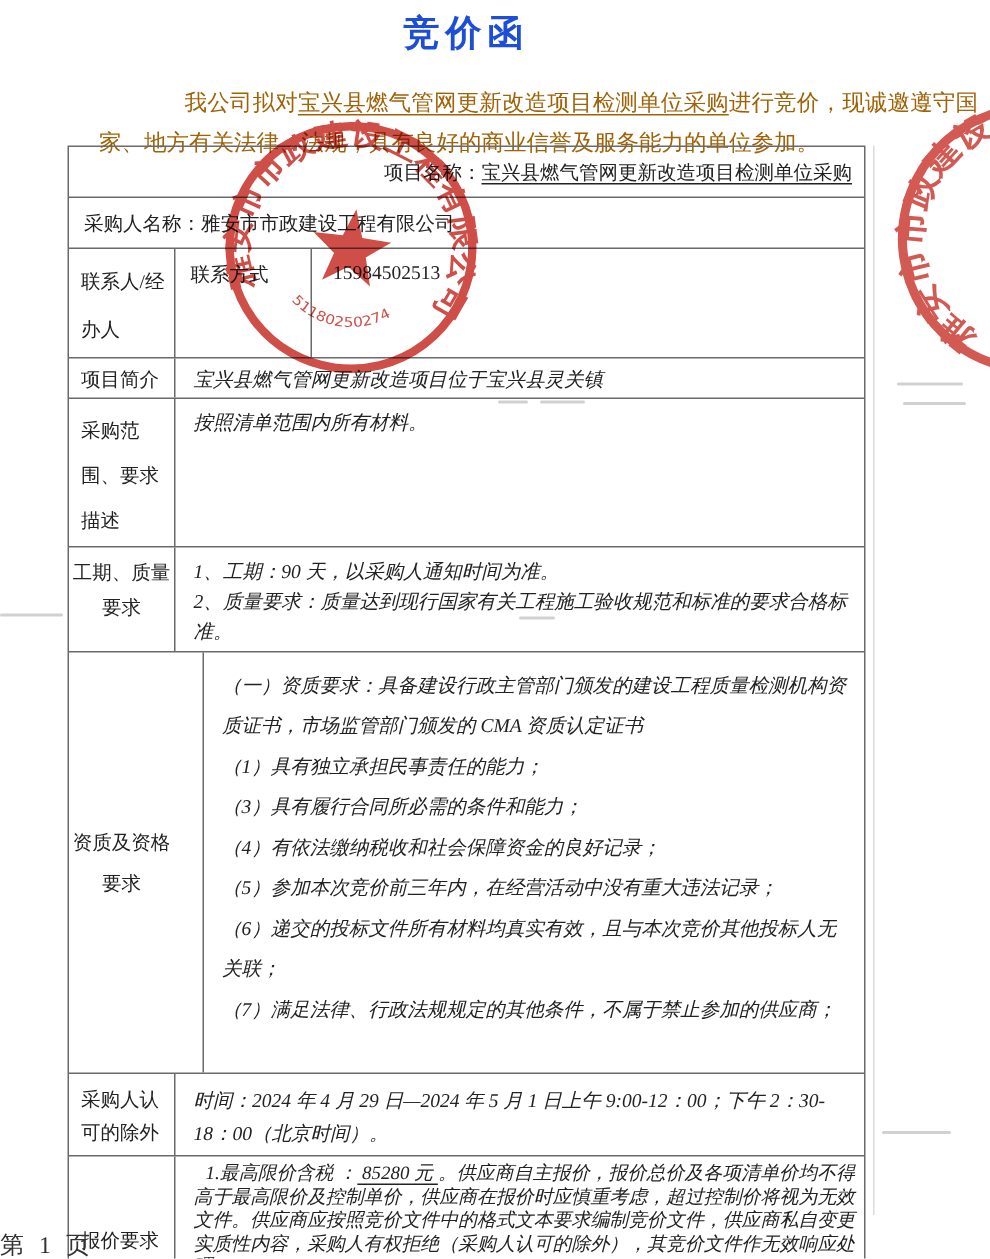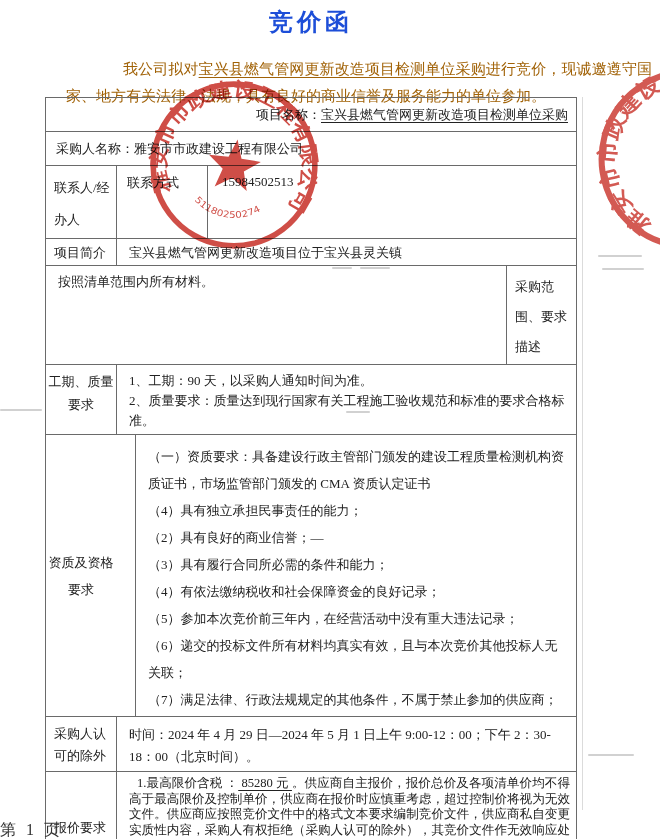--- a/index.html
+++ b/index.html
@@ -22,21 +22,21 @@
   .bid-table {
     position:absolute; left:45px; top:97px; width:532px;
     border:1px solid #6a6a6a; box-sizing:border-box;
     font-size:13px; color:#222;
   }
   .trow { display:flex; border-top:1px solid #6a6a6a; box-sizing:border-box; align-items:stretch; }
   .trow:first-child { border-top:none; }
   .cell { box-sizing:border-box; border-left:1px solid #6a6a6a; overflow:hidden; }
   .cell:first-child { border-left:none; }
   .lab { width:70px; flex:none; padding:8px 2px 2px 8px; }
-  .val { flex:1; padding:7px 6px 3px 12px; }
+  .val { flex:1; padding:7px 6px 3px 12px;font-style:italic; }
   .full { flex:1; padding:8px 8px 2px 10px; }
   .r1 { min-height:33px;text-align:right; } .r2 { min-height:34px; }
   .r3 { min-height:57px; } .r3 .lab { line-height:32px; padding-top:6px; }
   .c-person { width:151px; flex:none; padding:8px 4px 2px 14px; box-sizing:border-box; border-left:1px solid #6a6a6a; }
   .c-method { width:91px;  flex:none; padding:8px 2px 2px 10px; box-sizing:border-box; border-left:1px solid #6a6a6a; }
   .c-phone  { flex:1; padding:8px 4px 2px 14px; box-sizing:border-box; border-left:1px solid #6a6a6a; }
   .r4 { min-height:26px; } .r4 .val,.r4 .lab { padding-top:5px; }
   .r5 { min-height:60px; } .r5 .lab { line-height:30px; padding-top:6px; }
   .r6 { min-height:46px; } .r6 .lab { line-height:23px; text-align:center; padding:5px 2px 2px 2px; }
   .r6 .val { line-height:20px; padding-top:6px; }
@@ -83,38 +83,37 @@
     <div class="c-method">联系方式</div>
     <div class="c-phone">15984502513</div>
   </div>
 
   <div class="trow r4">
     <div class="cell lab">项目简介</div>
     <div class="cell val">宝兴县燃气管网更新改造项目位于宝兴县灵关镇</div>
   </div>
 
   <div class="trow r5">
+    <div class="cell lab">采购范围、要求描述</div>
     <div class="cell val">按照清单范围内所有材料。</div>
-    <div class="cell lab">采购范围、要求描述</div>
   </div>
 
   <div class="trow r6">
     <div class="cell lab">工期、质量要求</div>
     <div class="cell val">
       <div>1、工期：90 天，以采购人通知时间为准。</div>
       <div>2、质量要求：质量达到现行国家有关工程施工验收规范和标准的要求合格标准。</div>
     </div>
   </div>
 
   <div class="trow r7">
     <div class="cell lab">资质及资格要求</div>
     <div class="cell val">
       <div>（一）资质要求：具备建设行政主管部门颁发的建设工程质量检测机构资质证书，市场监管部门颁发的 CMA 资质认定证书</div>
-      <div>（4）具有独立承担民事责任的能力；</div>
-      <div>（2）具有良好的商业信誉；—</div>
+      <div>（1）具有独立承担民事责任的能力；</div>
       <div>（3）具有履行合同所必需的条件和能力；</div>
       <div>（4）有依法缴纳税收和社会保障资金的良好记录；</div>
       <div>（5）参加本次竞价前三年内，在经营活动中没有重大违法记录；</div>
       <div>（6）递交的投标文件所有材料均真实有效，且与本次竞价其他投标人无关联；</div>
       <div>（7）满足法律、行政法规规定的其他条件，不属于禁止参加的供应商；</div>
     </div>
   </div>
 
   <div class="trow r8">
     <div class="cell lab">采购人认可的除外</div>

